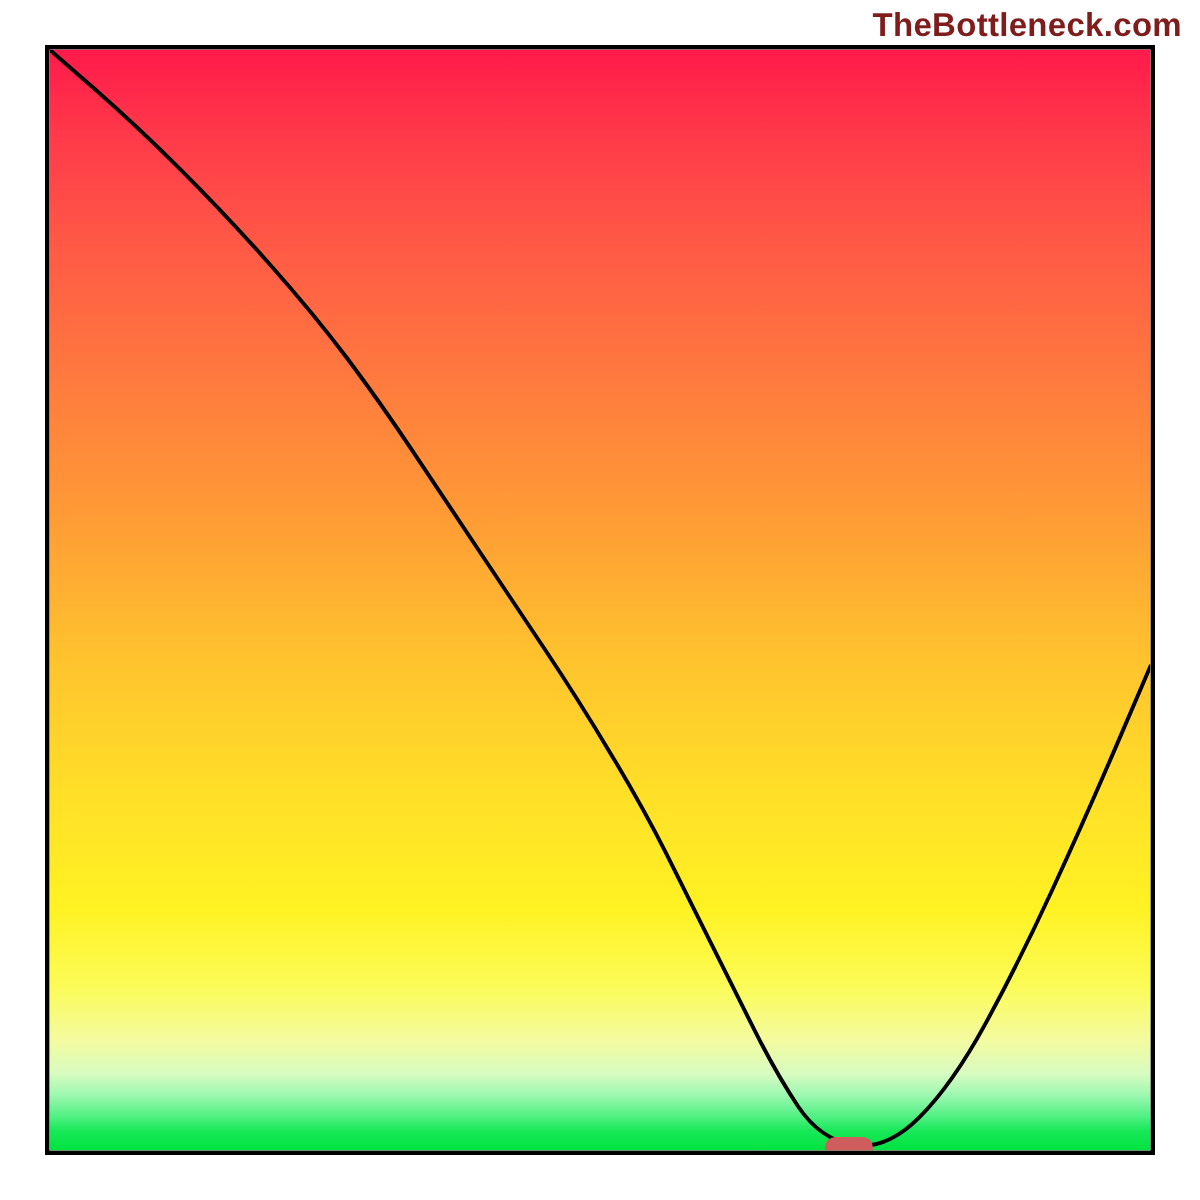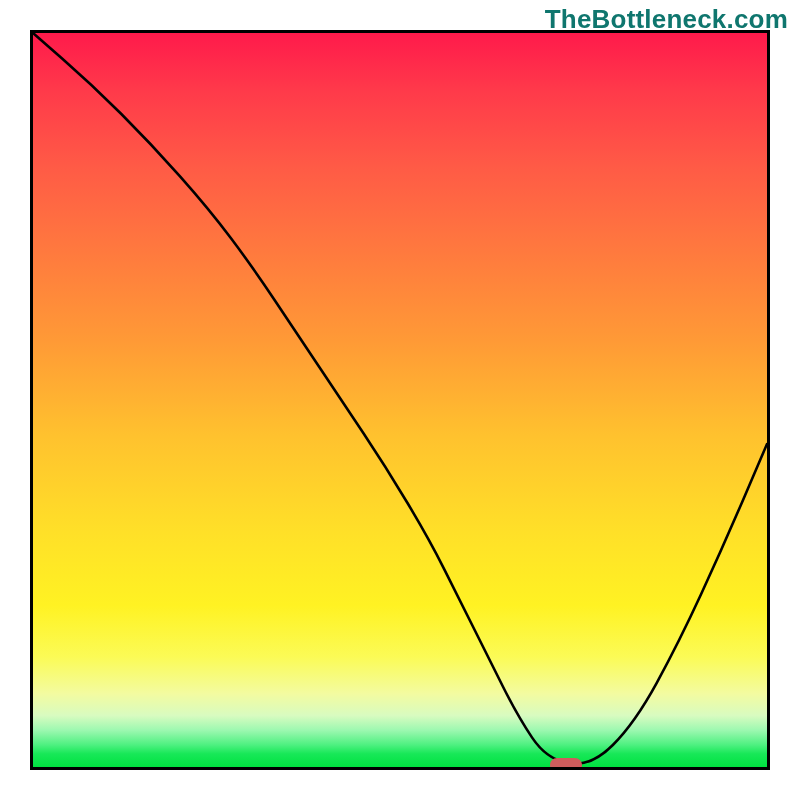--- a/index.html
+++ b/index.html
@@ -13,23 +13,23 @@
   }
   .stage {
     position: relative;
     width: 800px;
     height: 800px;
   }
   .watermark {
     position: absolute;
     top: 4px;
     right: 12px;
-    font-size: 26px;
+    font-size: 22px;
     font-weight: 600;
-    color: #0f766e;
+    color: #7f1d1d;
     letter-spacing: 0.2px;
     user-select: none;
   }
   .plot-box {
     position: absolute;
     left: 30px;
     top: 30px;
     width: 740px;
     height: 740px;
     box-sizing: border-box;

